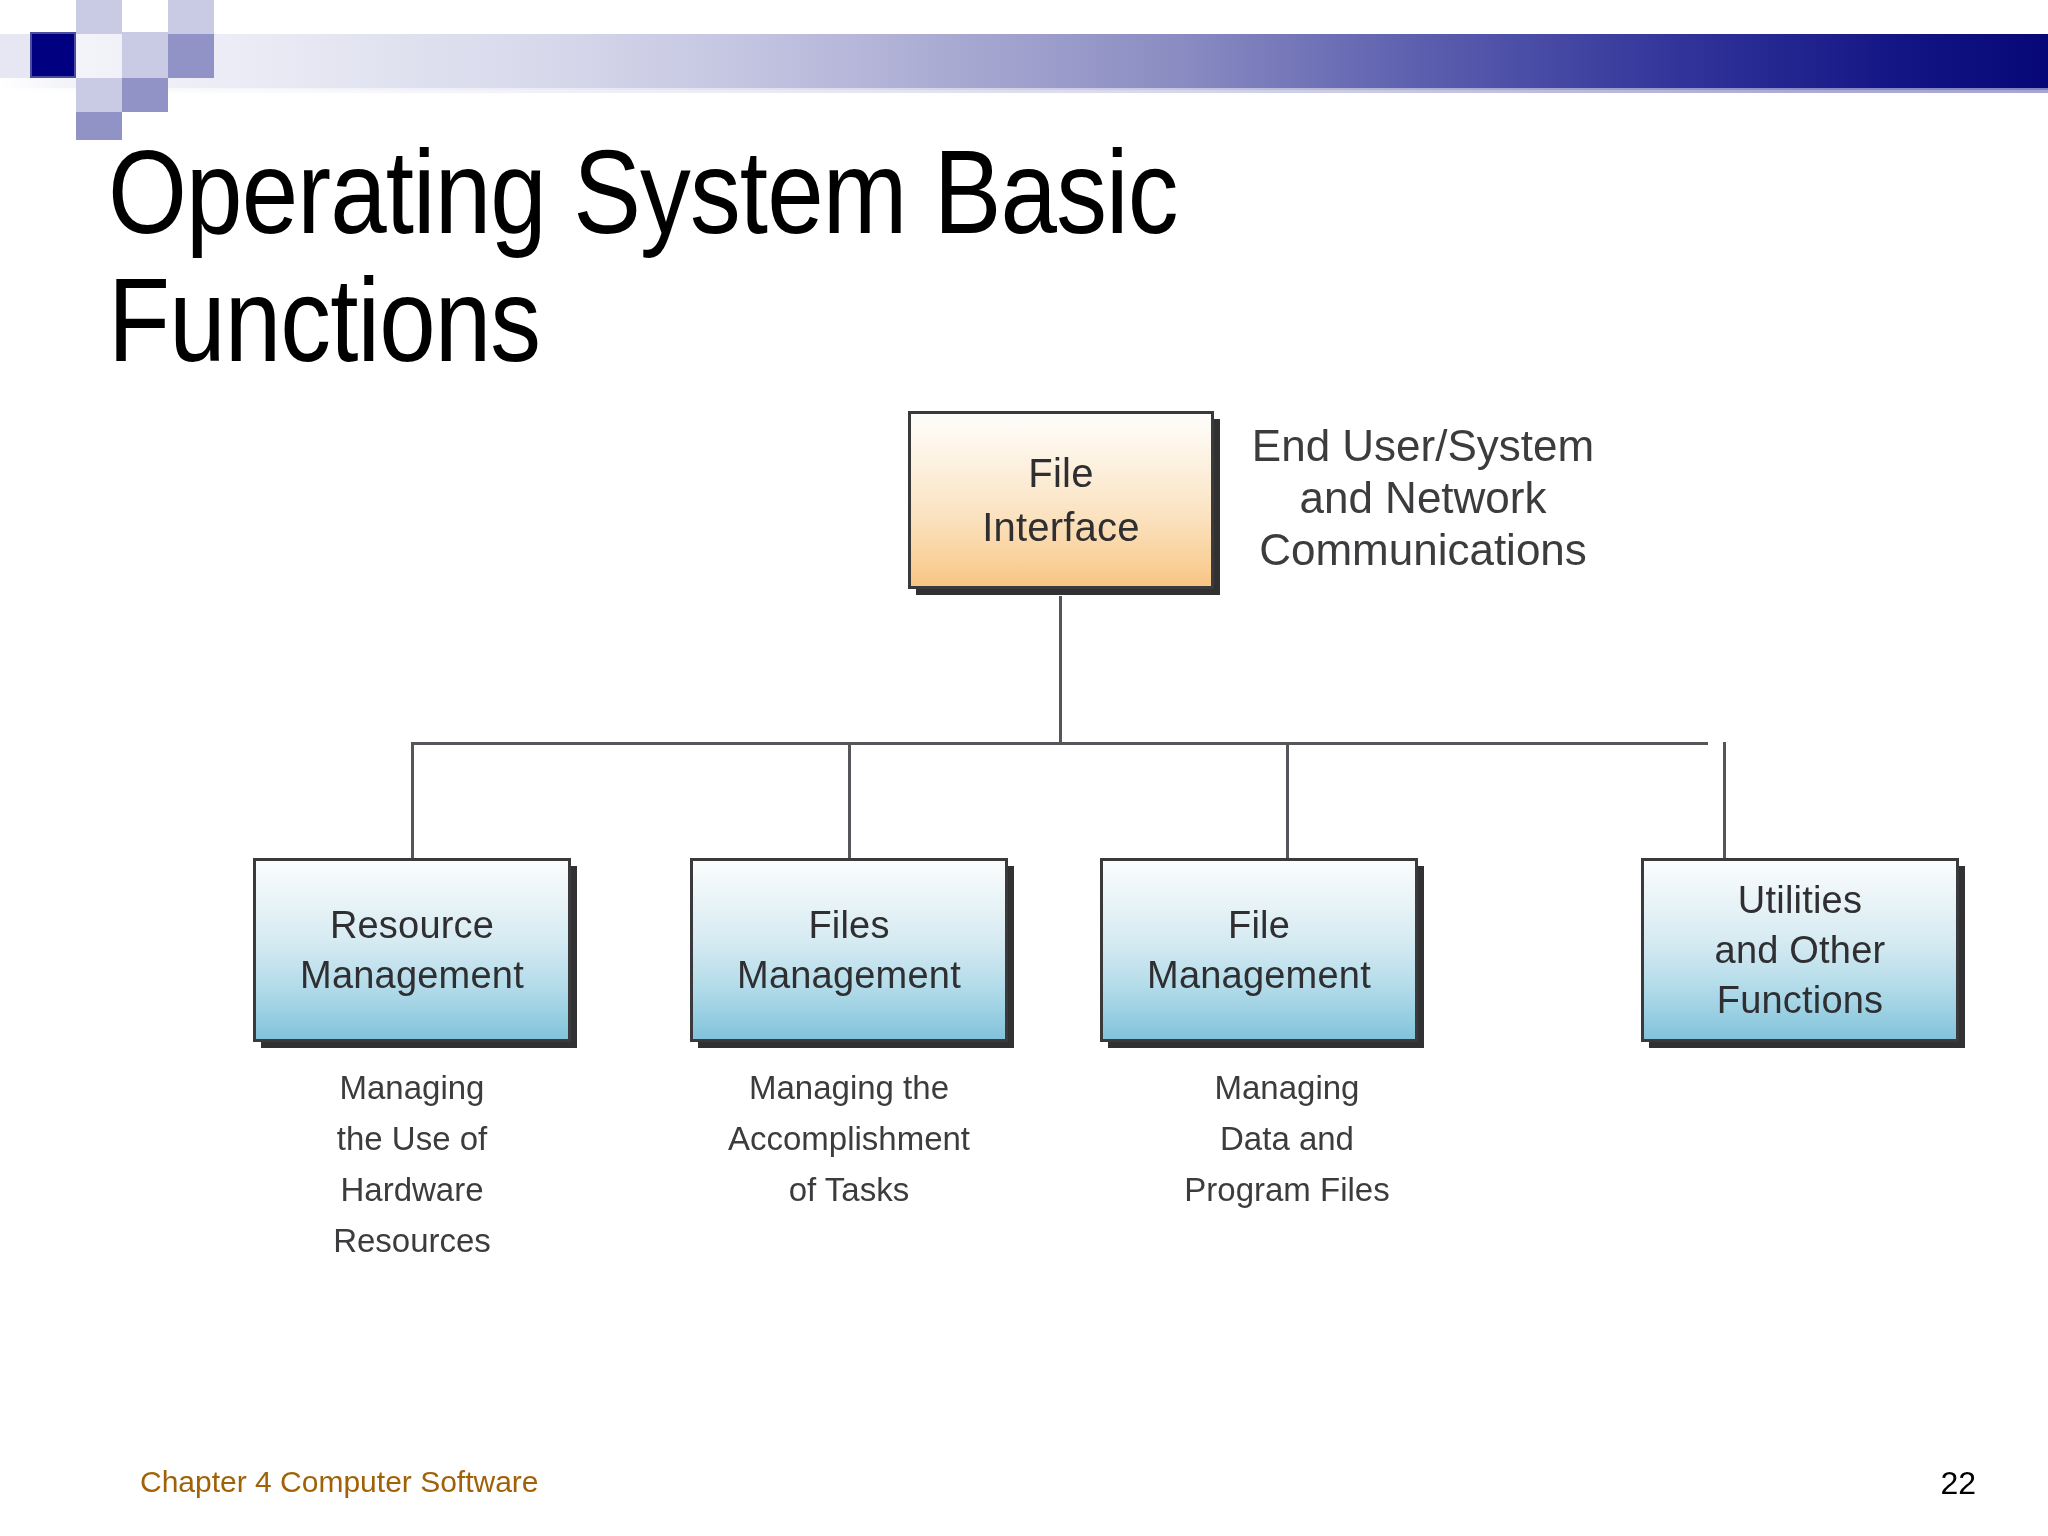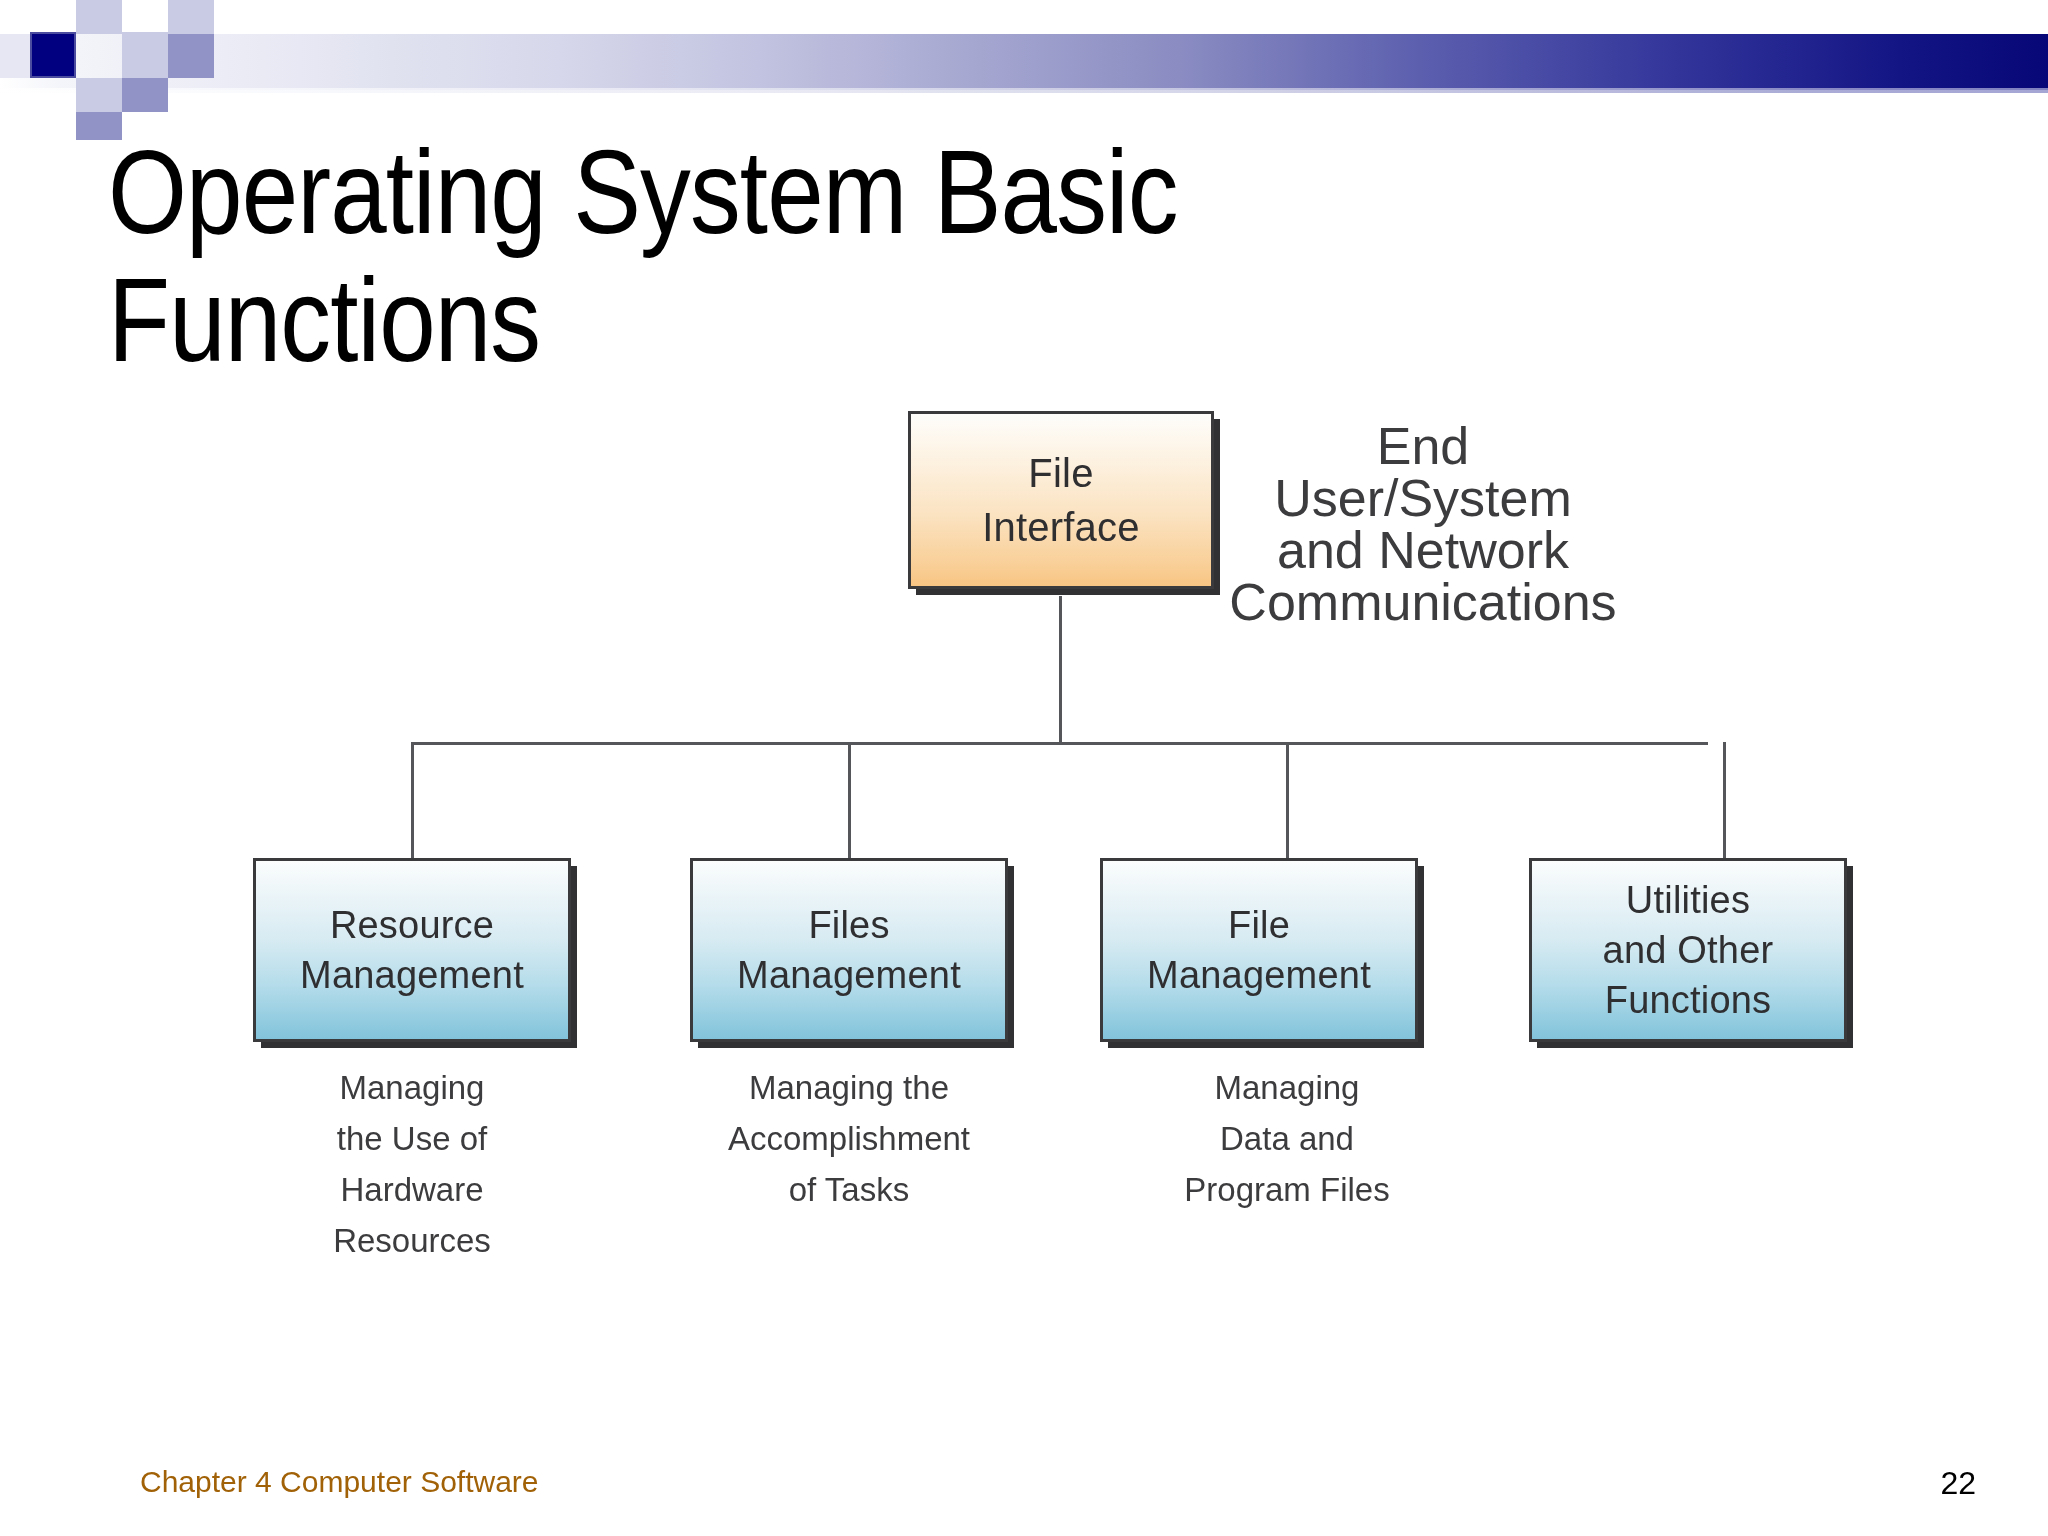--- a/index.html
+++ b/index.html
@@ -140,21 +140,21 @@
         #fbfdfd 0%,
         #eef6f9 16%,
         #d7ebf2 44%,
         #b4dcea 70%,
         #8fcadf 92%,
         #82c2da 100%);
   }
   #node-resource  { left: 253px; }
   #node-task      { left: 690px; }
   #node-file      { left: 1100px; }
-  #node-utilities { left: 1529px; }
+  #node-utilities { left: 1641px; }
 
   
   .line {
     position: absolute;
     background: #55565a;
   }
   .v-line { width: 3px; }
   .h-line { height: 3px; }
 
   
@@ -165,21 +165,21 @@
     font-size: 33px;
     line-height: 51px;
     white-space: pre-line;
   }
   #annotation-end-user {
     left: 1228px;
     top: 420px;
     width: 390px;
     text-align: center;
     color: #3c3c3e;
-    font-size: 52px;
+    font-size: 44px;
     line-height: 52px;
     white-space: pre-line;
     position: absolute;
   }
   .leaf-caption { width: 420px; top: 1062px; }
   #caption-resource  { left: 202px; }
   #caption-task      { left: 639px; }
   #caption-file      { left: 1077px; }
   #caption-utilities { left: 1514px; }
 

